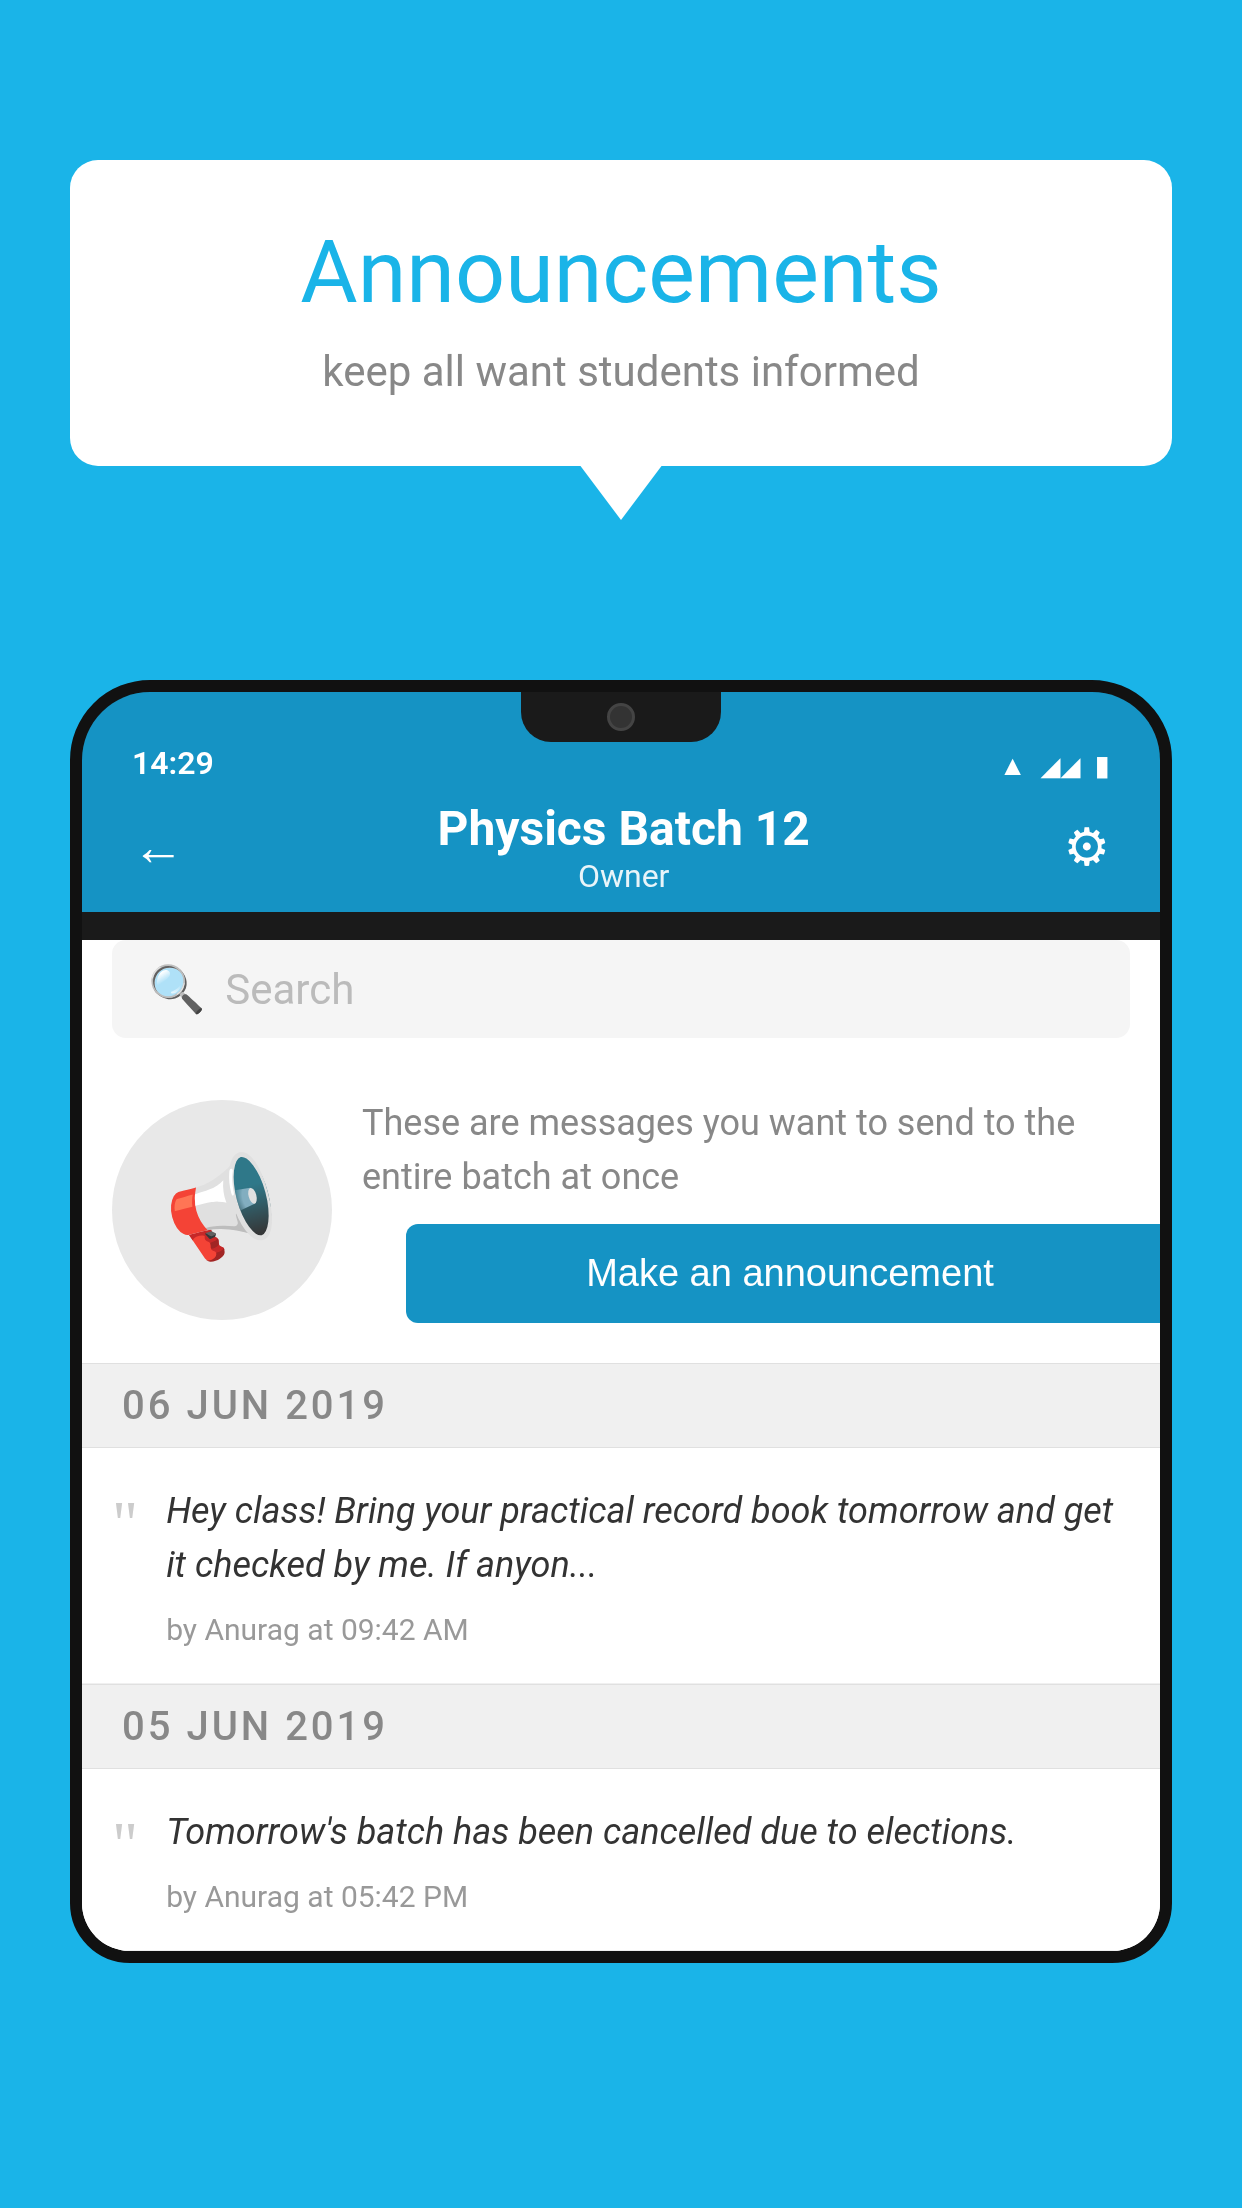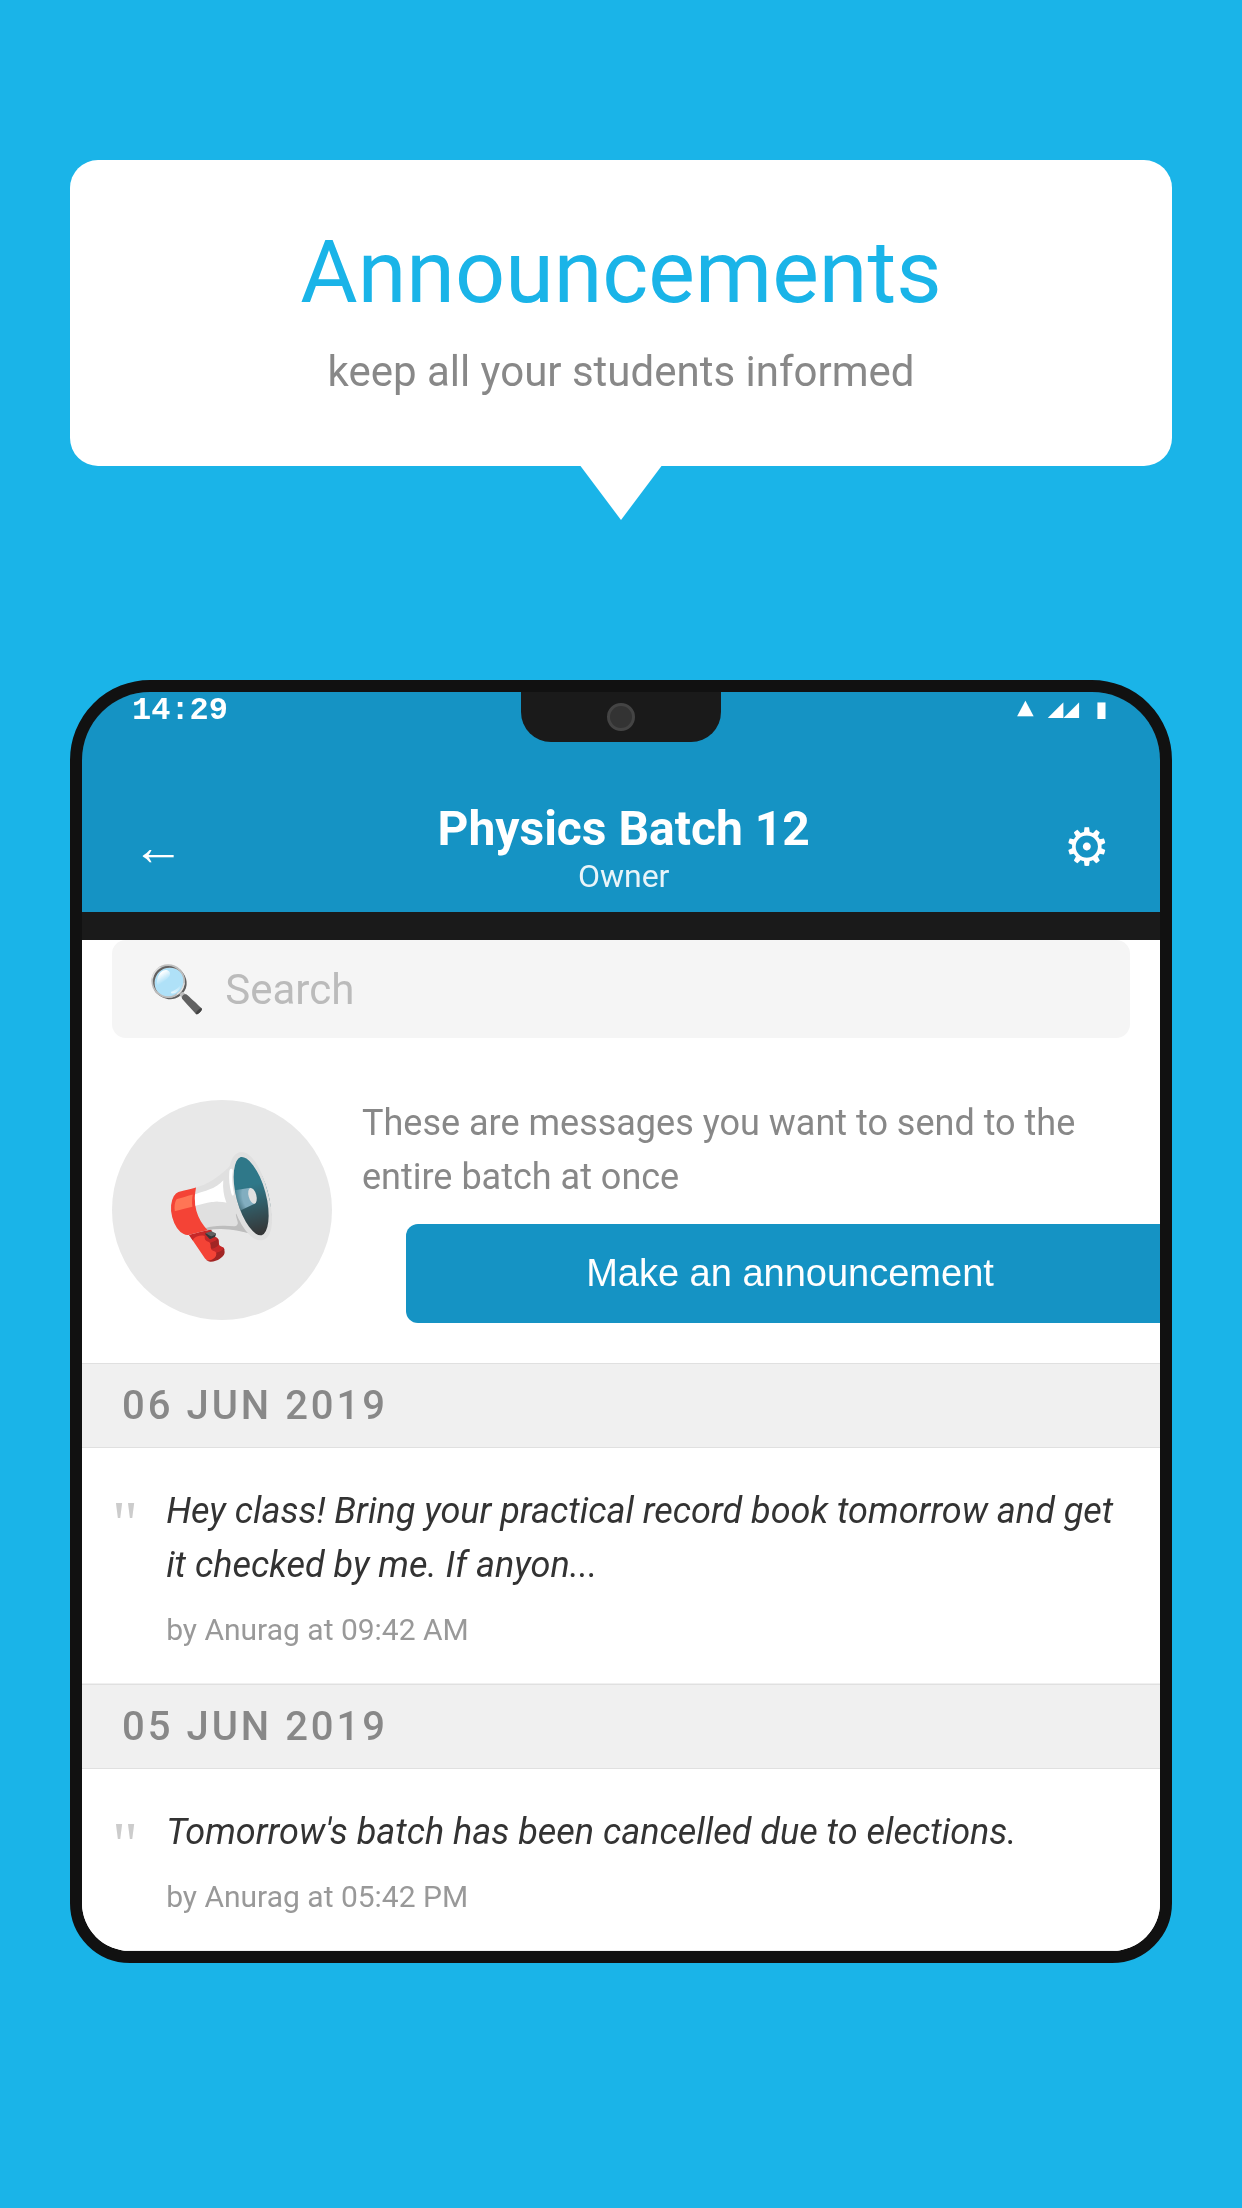--- a/index.html
+++ b/index.html
@@ -75,25 +75,24 @@
       overflow: hidden;
       position: relative;
       border: 12px solid #111;
     }
 
     
     .phone-top-bar {
       background: #1593c4;
       height: 90px;
       display: flex;
-      align-items: flex-start;
+      align-items: flex-end;
       justify-content: space-between;
       padding: 0 50px;
       position: relative;
-      font-family: Liberation Mono, monospace;
     }
 
     .phone-notch {
       position: absolute;
       top: 0;
       left: 50%;
       transform: translateX(-50%);
       width: 200px;
       height: 50px;
       background: #1a1a1a;
@@ -318,21 +317,21 @@
       color: #999;
       margin-top: 20px;
     }
   </style>
 </head>
 <body>
 
 <div class="speech-bubble-container">
   <div class="speech-bubble">
     <div class="speech-bubble-title">Announcements</div>
-    <div class="speech-bubble-subtitle">keep all your students informed</div>
+    <div class="speech-bubble-subtitle">keep all want students informed</div>
   </div>
 </div>
 
 <div class="phone-container">
   <div class="phone-frame">
 
     <div class="phone-top-bar">
       <div class="phone-notch">
         <div class="phone-notch-camera"></div>
       </div>

